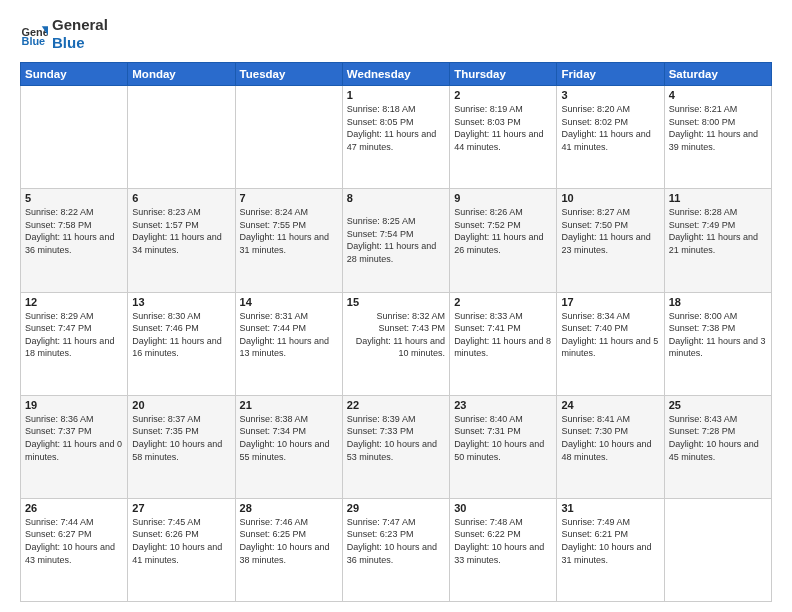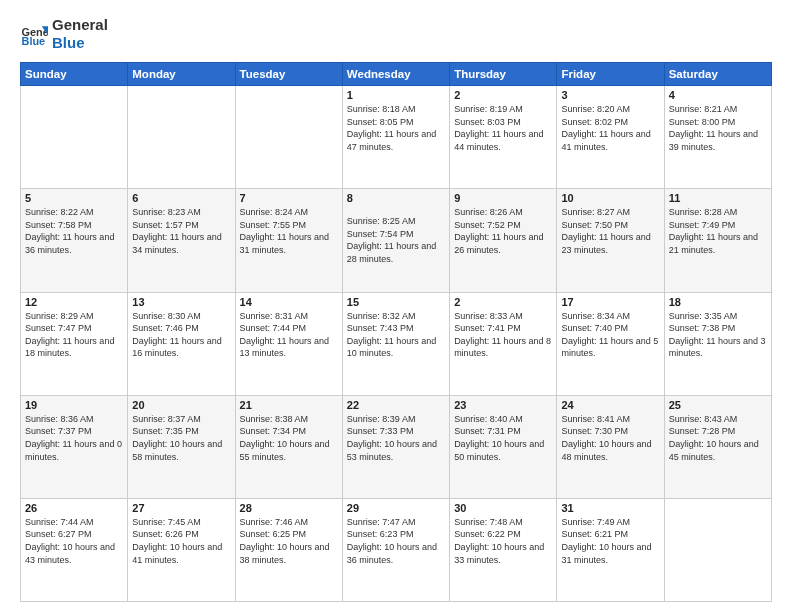--- a/index.html
+++ b/index.html
@@ -212,39 +212,39 @@
 Daylight: 11 hours and 16 minutes.</div>
           </td>
           <td>
             <span class="day-num">14</span>
             <div class="day-info" style="white-space: pre-line;">Sunrise: 8:31 AM
 Sunset: 7:44 PM
 Daylight: 11 hours and 13 minutes.</div>
           </td>
           <td>
             <span class="day-num">15</span>
-            <div class="day-info" style="white-space: pre-line;">Sunrise: 8:32 AM
+            <div class="day-info" style="white-space: pre-line; text-align: right;">Sunrise: 8:32 AM
 Sunset: 7:43 PM
 Daylight: 11 hours and 10 minutes.</div>
           </td>
           <td>
             <span class="day-num">2</span>
             <div class="day-info" style="white-space: pre-line;">Sunrise: 8:33 AM
 Sunset: 7:41 PM
 Daylight: 11 hours and 8 minutes.</div>
           </td>
           <td>
             <span class="day-num">17</span>
             <div class="day-info" style="white-space: pre-line;">Sunrise: 8:34 AM
 Sunset: 7:40 PM
 Daylight: 11 hours and 5 minutes.</div>
           </td>
           <td>
             <span class="day-num">18</span>
-            <div class="day-info" style="white-space: pre-line;">Sunrise: 3:35 AM
+            <div class="day-info" style="white-space: pre-line;">Sunrise: 8:00 AM
 Sunset: 7:38 PM
 Daylight: 11 hours and 3 minutes.</div>
           </td>
         </tr>
         <tr>
           <td>
             <span class="day-num">19</span>
             <div class="day-info" style="white-space: pre-line;">Sunrise: 8:36 AM
 Sunset: 7:37 PM
 Daylight: 11 hours and 0 minutes.</div>

